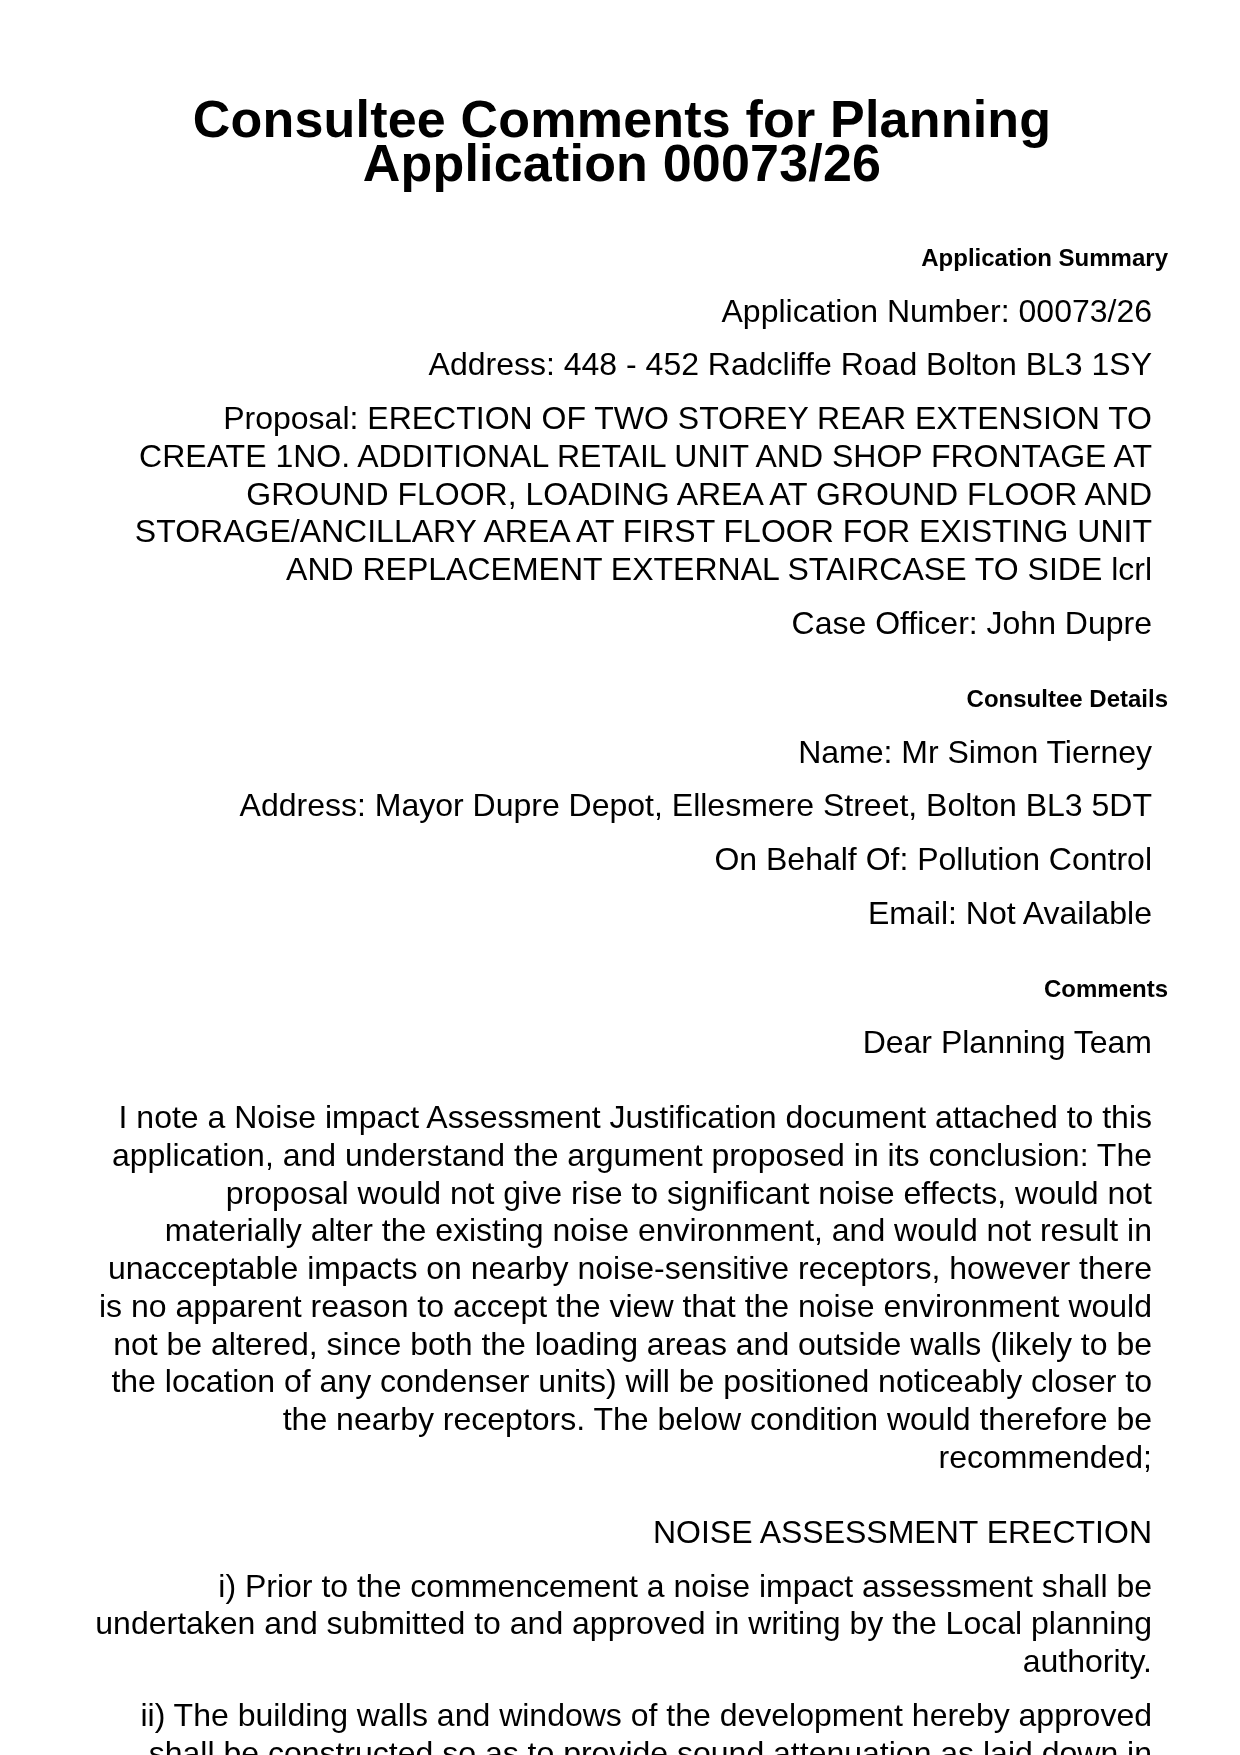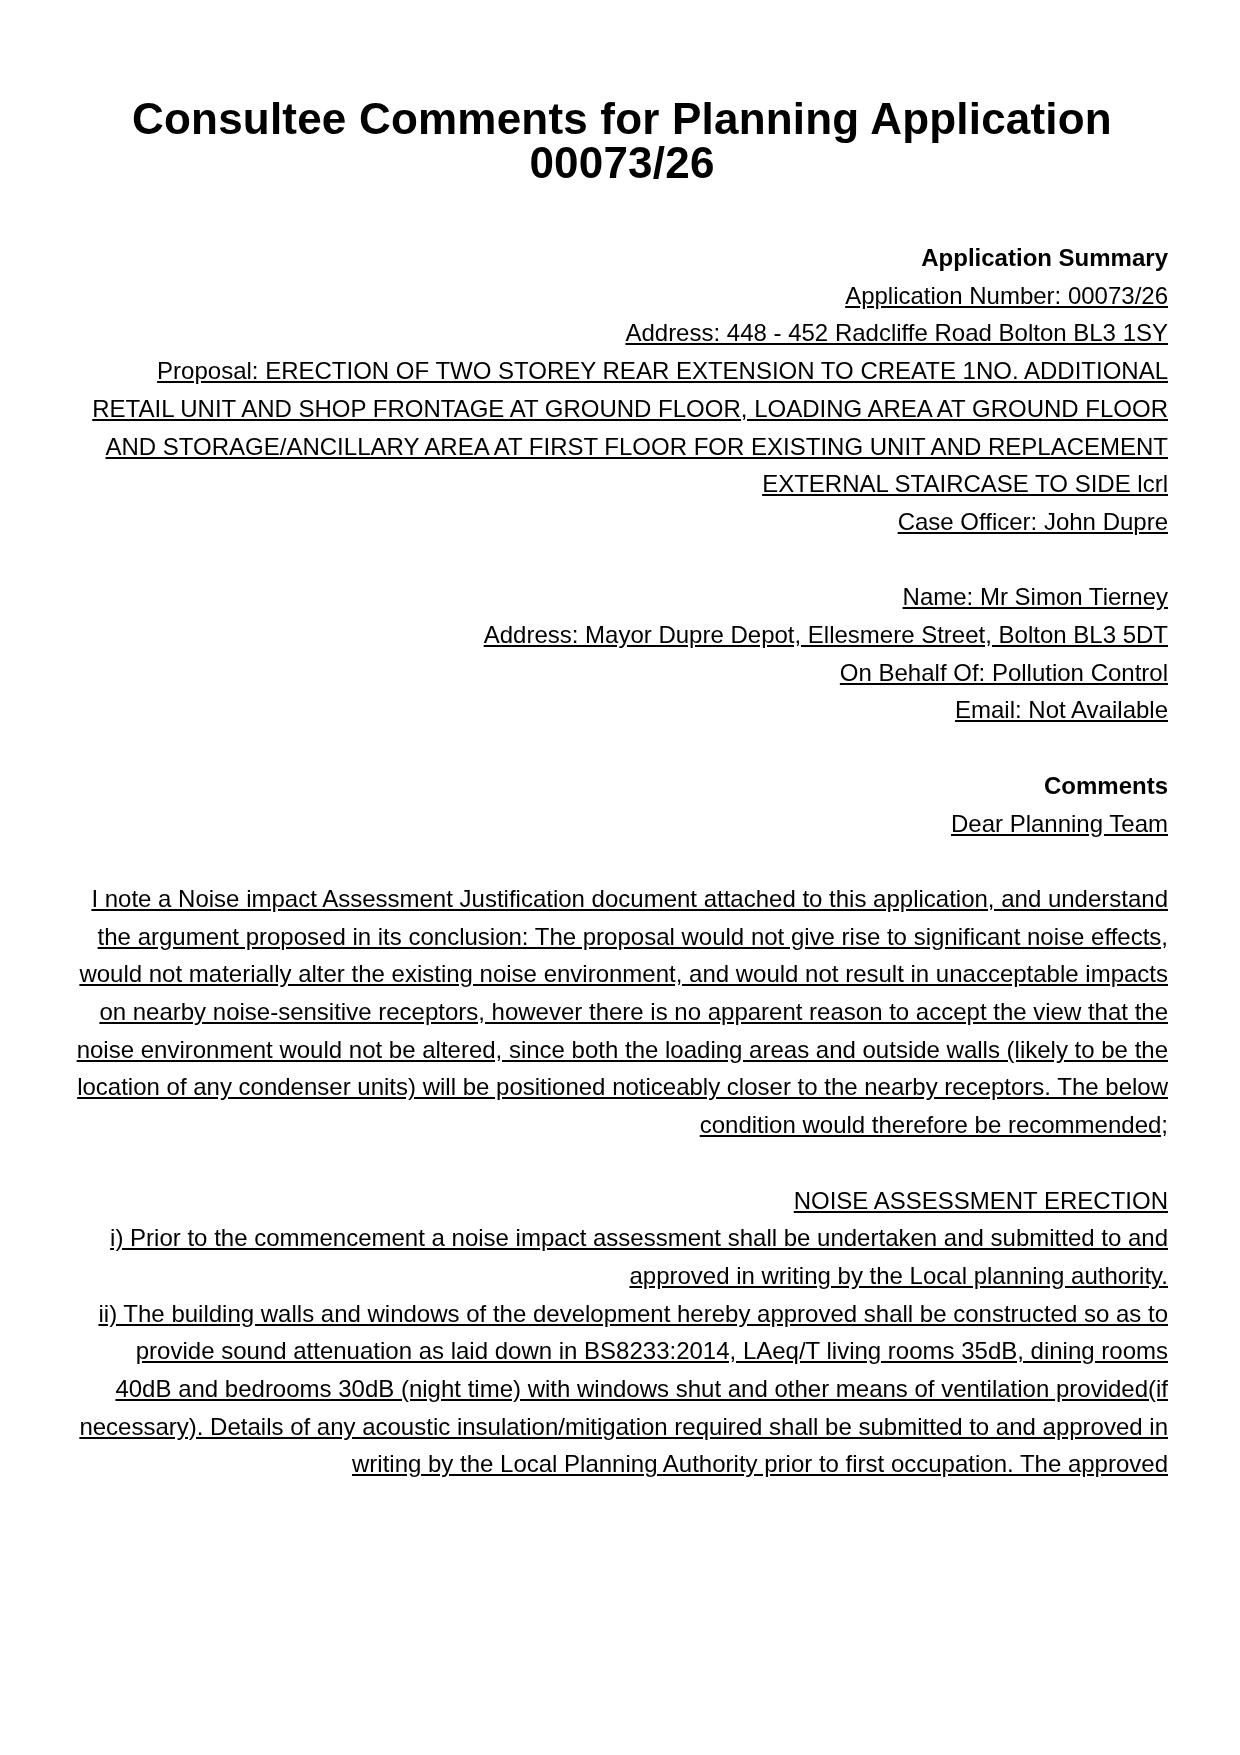--- a/index.html
+++ b/index.html
@@ -12,46 +12,45 @@
     width: 1240px;
     height: 1755px;
     box-sizing: border-box;
     padding: 97px 72px 0 76px;
     background: #ffffff;
     color: #000000;
     font-family: "Liberation Sans", "DejaVu Sans", sans-serif;
     overflow: hidden;
   }
   .doc-title {
-    font-size: 44px;
+    font-size: 52px;
     font-weight: bold;
     line-height: 44px;
     text-align: center;
     margin: 0 0 54px 0;
     letter-spacing: 0.2px;
   }
   .doc-section {
     margin: 0;
     text-align: right;
   }
   .doc-section.spaced {
     margin-top: 37.7px;
   }
   .doc-section h2 {
     font-size: 24px;
     font-weight: bold;
     line-height: 37.7px;
     margin: 0;
   }
   .doc-section p {
-    font-size: 24px;
+    font-size: 32px;
     font-weight: normal;
     line-height: 37.7px;
-    margin: 0;
-    text-decoration: underline;
+    margin: 16px;
   }
   .blank-before {
     margin-top: 37.7px !important;
   }
 </style>
 </head>
 <body>
 
 <div class="page">
 
@@ -59,20 +58,21 @@
 
   <section class="doc-section">
     <h2>Application Summary</h2>
     <p>Application Number: 00073/26</p>
     <p>Address: 448 - 452 Radcliffe Road Bolton BL3 1SY</p>
     <p>Proposal: ERECTION OF TWO STOREY REAR EXTENSION TO CREATE 1NO. ADDITIONAL RETAIL UNIT AND SHOP FRONTAGE AT GROUND FLOOR, LOADING AREA AT GROUND FLOOR AND STORAGE/ANCILLARY AREA AT FIRST FLOOR FOR EXISTING UNIT AND REPLACEMENT EXTERNAL STAIRCASE TO SIDE lcrl</p>
     <p>Case Officer: John Dupre</p>
   </section>
 
   <section class="doc-section spaced">
+    <h2>Consultee Details</h2>
     <p>Name: Mr Simon Tierney</p>
     <p>Address: Mayor Dupre Depot, Ellesmere Street, Bolton BL3 5DT</p>
     <p>On Behalf Of: Pollution Control</p>
     <p>Email: Not Available</p>
   </section>
 
   <section class="doc-section spaced">
     <h2>Comments</h2>
     <p>Dear Planning Team</p>
     <p class="blank-before">I note a Noise impact Assessment Justification document attached to this application, and understand the argument proposed in its conclusion: The proposal would not give rise to significant noise effects, would not materially alter the existing noise environment, and would not result in unacceptable impacts on nearby noise-sensitive receptors, however there is no apparent reason to accept the view that the noise environment would not be altered, since both the loading areas and outside walls (likely to be the location of any condenser units) will be positioned noticeably closer to the nearby receptors. The below condition would therefore be recommended;</p>

